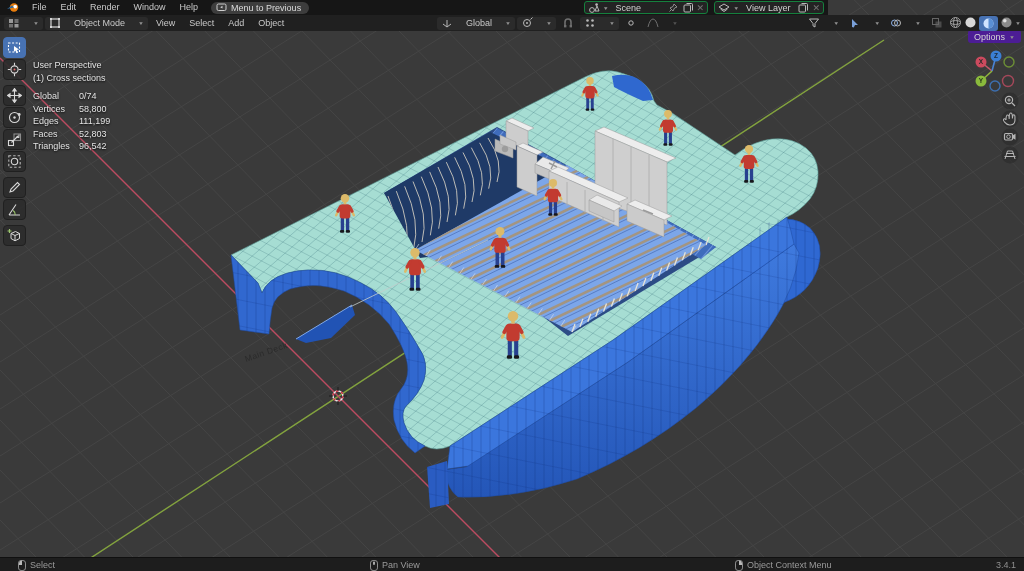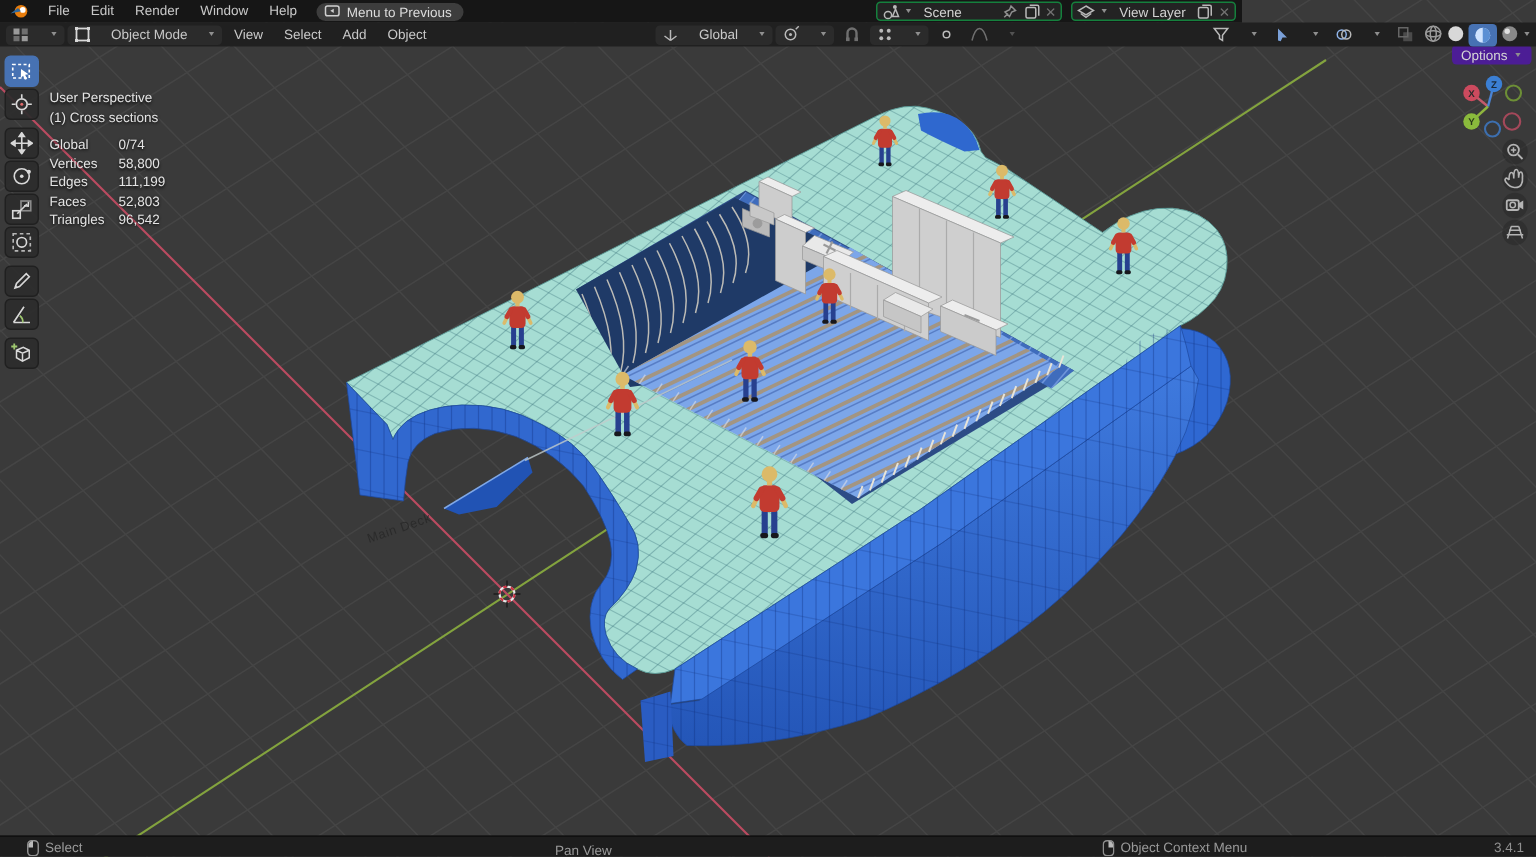--- a/index.html
+++ b/index.html
@@ -959,21 +959,21 @@
   </div>
 
   <div class="statusbar">
     <span class="sb-group" style="left:18px;">
       <svg width="8" height="11" viewBox="0 0 8 11">
           <rect x="0.5" y="0.5" width="7" height="10" rx="2.6" fill="none" stroke="#8f8f8f"></rect>
           <path d="M1,3 a3,3 0 0 1 3,-2.4 L4,5 L1,5 Z" fill="#b9b9b9"></path>
         </svg>
       <span>Select</span>
     </span>
-    <span class="sb-group" style="left:370px;flex-direction:column;">
+    <span class="sb-group" style="left:370px;">
       <svg width="8" height="11" viewBox="0 0 8 11">
           <rect x="0.5" y="0.5" width="7" height="10" rx="2.6" fill="none" stroke="#8f8f8f"></rect>
           <rect x="3.1" y="1.4" width="1.8" height="3.6" rx=".9" fill="#b9b9b9"></rect>
         </svg>
       <span>Pan View</span>
     </span>
     <span class="sb-group" style="left:735px;">
       <svg width="8" height="11" viewBox="0 0 8 11">
           <rect x="0.5" y="0.5" width="7" height="10" rx="2.6" fill="none" stroke="#8f8f8f"></rect>
           <path d="M7,3 a3,3 0 0 0 -3,-2.4 L4,5 L7,5 Z" fill="#b9b9b9"></path>

